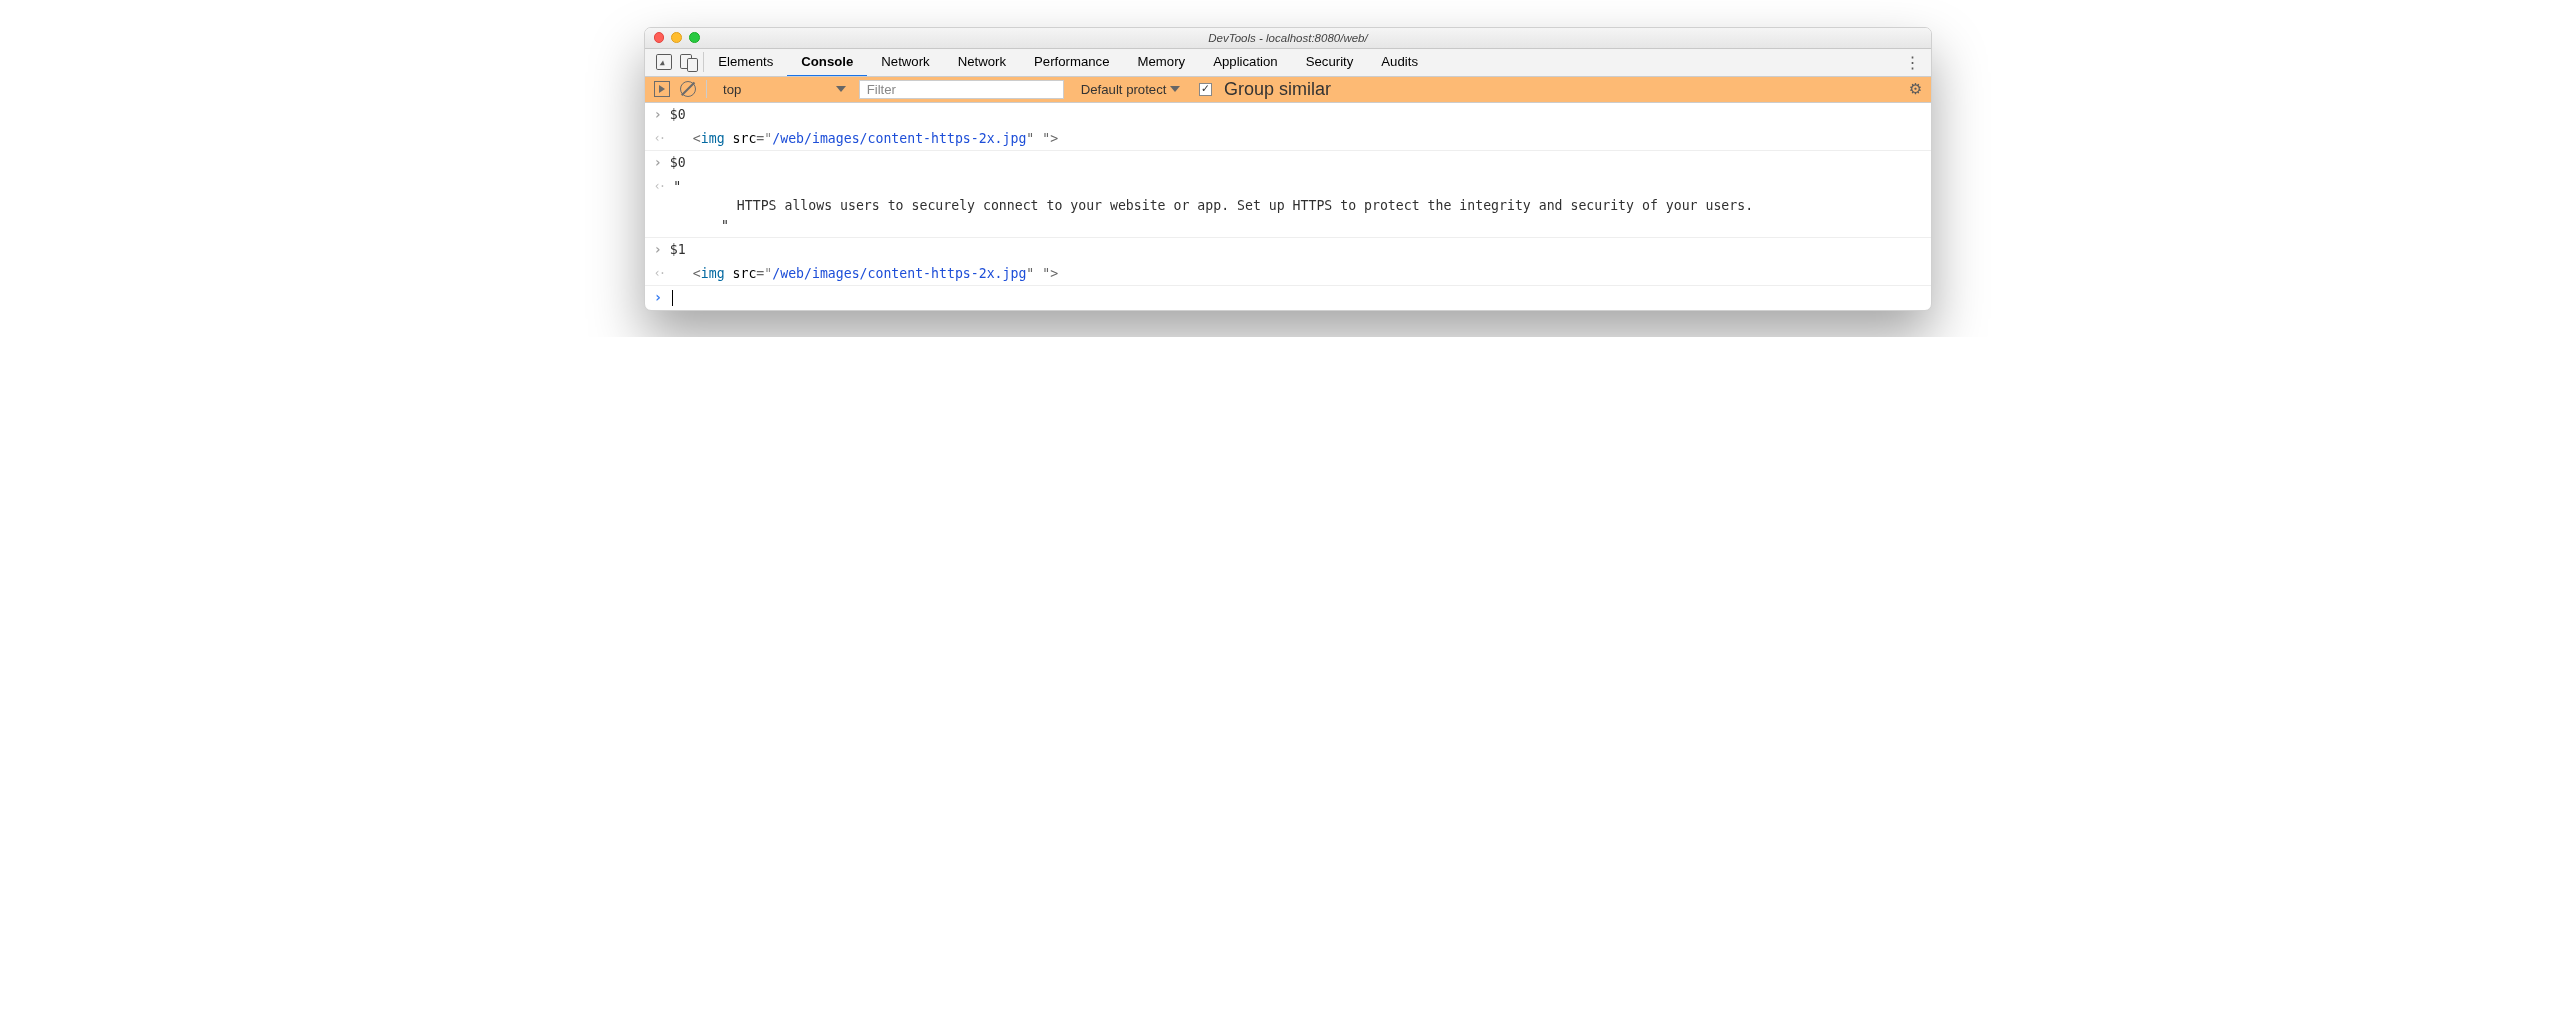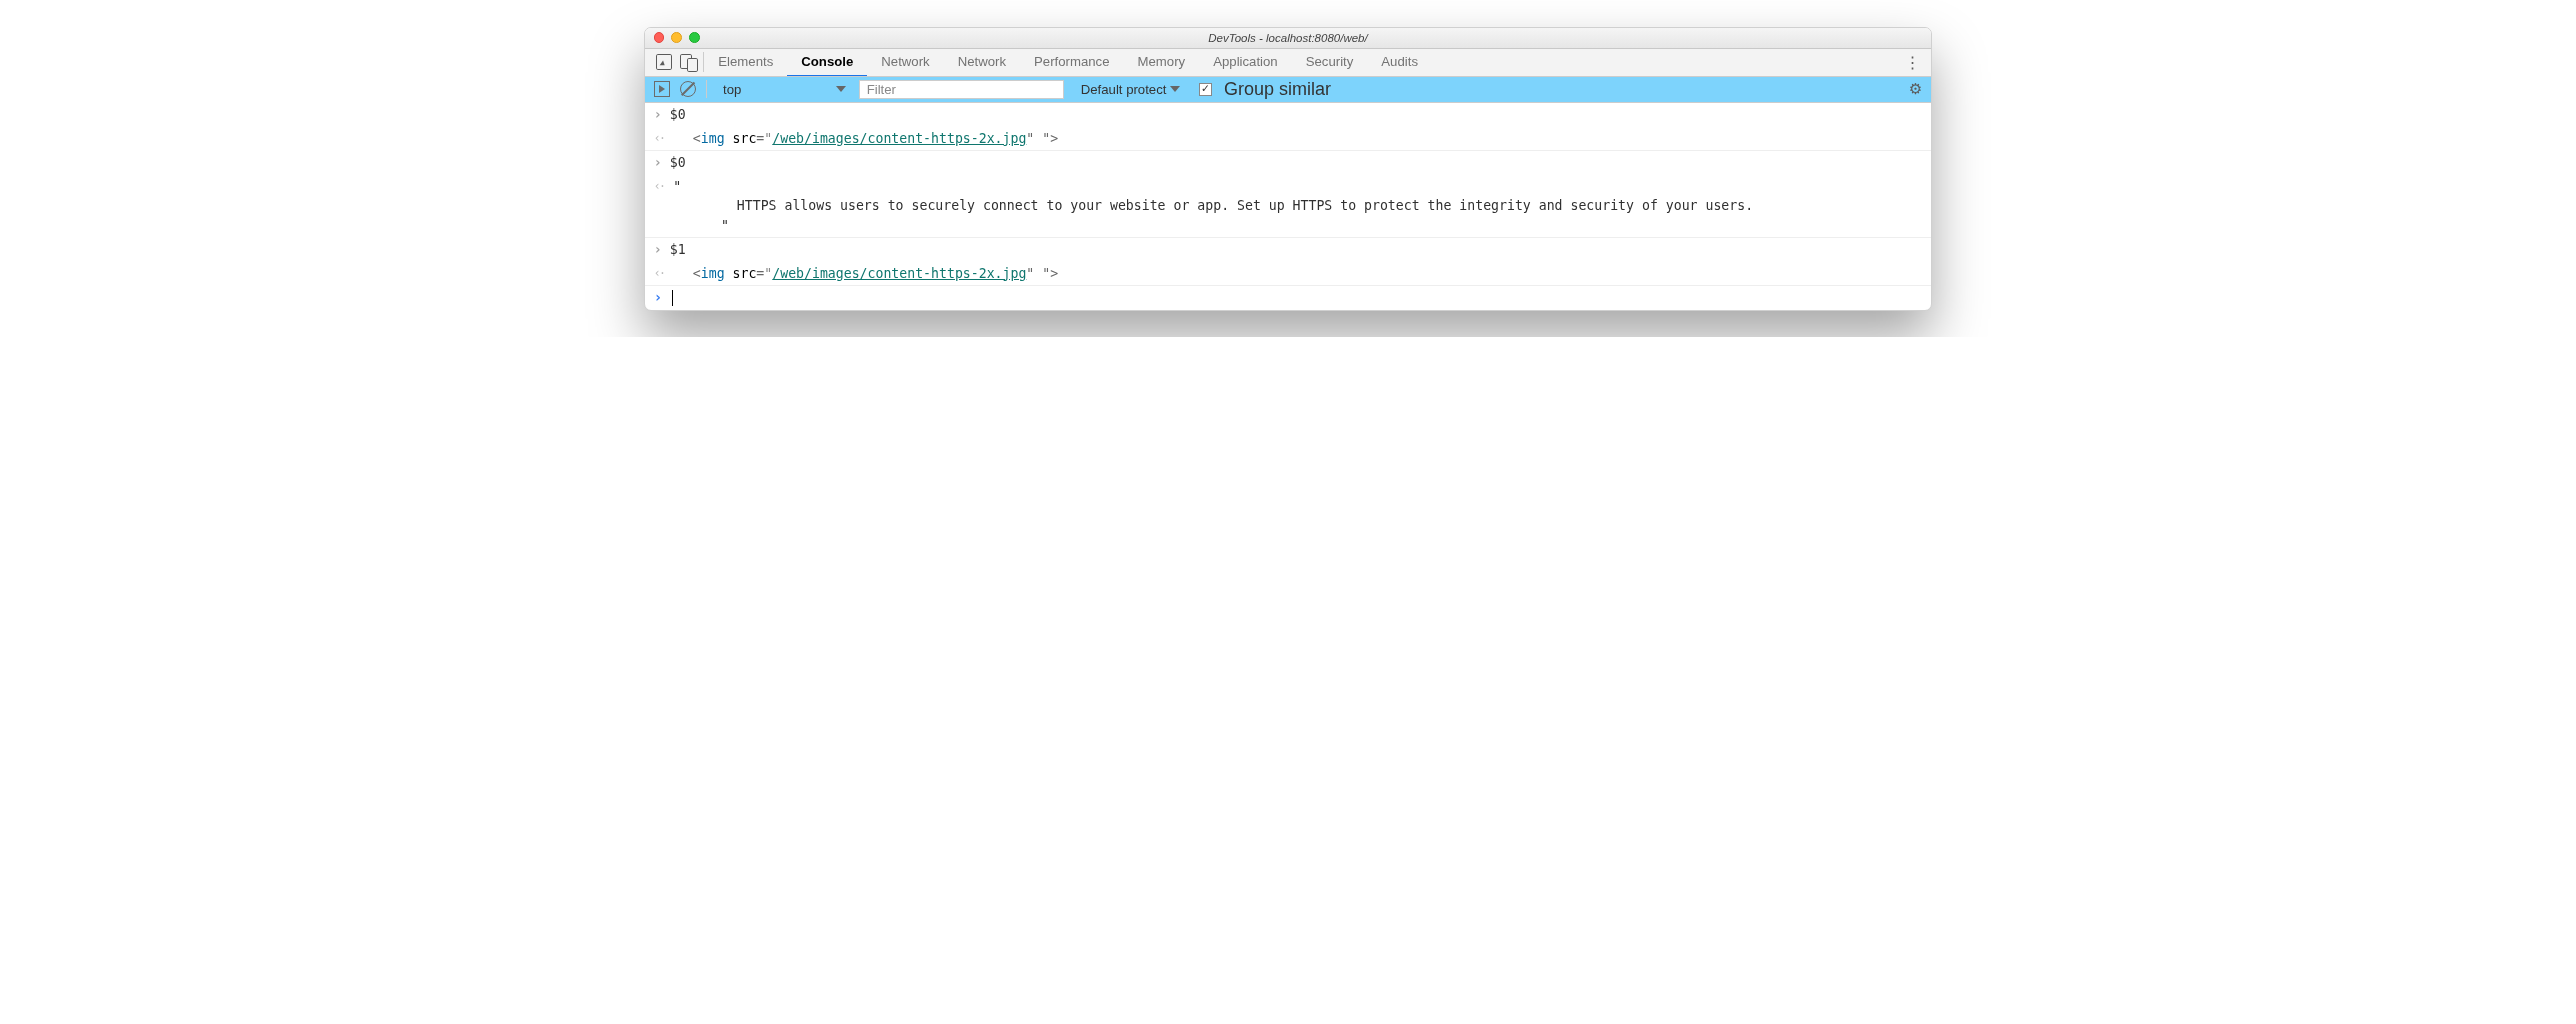--- a/index.html
+++ b/index.html
@@ -76,31 +76,31 @@
   .icon-device::after {
     content:""; position:absolute; left:6.2px;top:3.5px;width:9.7px;height:12.4px;border:1.3px solid #5a5a5a;border-radius:1.8px; background:#f3f3f3;
   }
   .tabs-sep {
     width:0.9px; background:#ccc; margin:3.5px 0;
   }
   .tabs {
     display:flex; align-items:stretch;
   }
   .tab {
-    padding:0 14px; display:flex; align-items:center; font-size:13.2px; color:#737373; cursor:default; border-bottom:1.8px solid transparent;
+    padding:0 14px; display:flex; align-items:center; font-size:13.2px; color:#000000; cursor:default; border-bottom:1.8px solid transparent;
   }
   .tab.active { color:#000; border-bottom:1.8px solid #1a73e8; font-weight:700;}
   .tabs-right {
     margin-left:auto; display:flex; align-items:center; padding-right:10.6px;
   }
   .kebab {
     font-size:16px; color:#5a5a5a; letter-spacing:0;
   }
   .toolbar {
-    height:26.5px; background:#7dd3fc; border-bottom:0.9px solid #ccc;
+    height:26.5px; background:#fdba74; border-bottom:0.9px solid #ccc;
     display:flex; align-items:center; gap:10px; padding:0 8.8px;
   }
   .icon-toggle {
     width:16px;height:16px; border:1.3px solid #6b6b6b; position:relative;
   }
   .icon-toggle::after {
     content:""; position:absolute; left:4.4px; top:2.6px; width:0;height:0;
     border-left:6.2px solid #6b6b6b; border-top:4.4px solid transparent; border-bottom:4.4px solid transparent;
   }
   .icon-clear {
@@ -138,21 +138,21 @@
     width:16px; flex:none; color:#999; font-size:11.5px; line-height:19.4px;
   }
   .gutter.in::before { content:"›"; color:#a0a0a0; font-weight:bold; font-size:13.2px;}
   .gutter.out::before { content:"‹·"; color:#bdbdbd; font-size:11.5px; letter-spacing:-1.8px;}
   .gutter.prompt::before { content:"›"; color:#367cf1; font-weight:bold; font-size:14px;}
   .content { flex:1; line-height:19.4px; white-space:pre-wrap;}
   .indent { padding-left:23px; display:inline-block;}
   .c-tag { color:#0369a1;}
   .c-attr { color:#000000;}
   .c-punc { color:#666;}
-  .c-link { color:#0f766e; text-decoration:underline;}
+  .c-link { color:#1d4ed8; }
   .c-quote { color:#888;}
   .cursor {
     display:inline-block; width:0.9px; height:16px; background:#000; vertical-align:middle; margin-left:1.8px;
   }
 </style>
 </head>
 <body>
 
 <div class="window">
 

